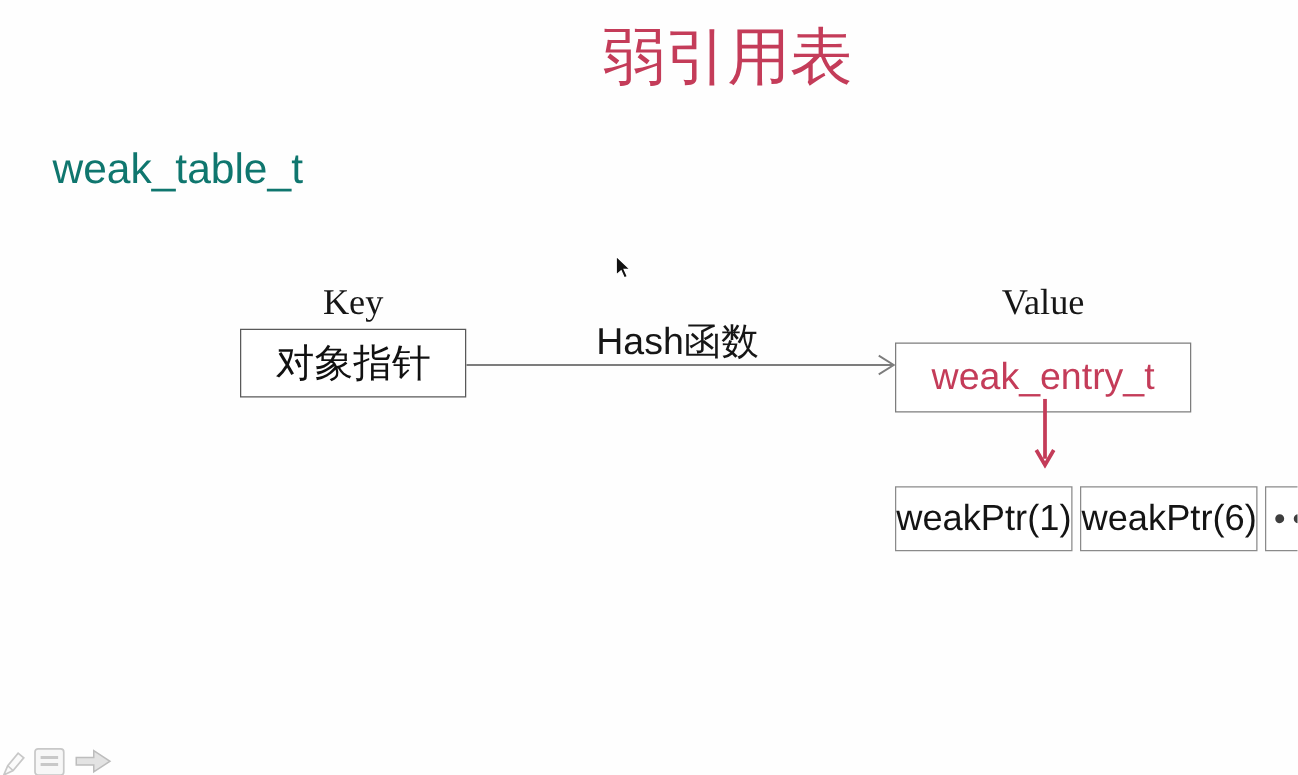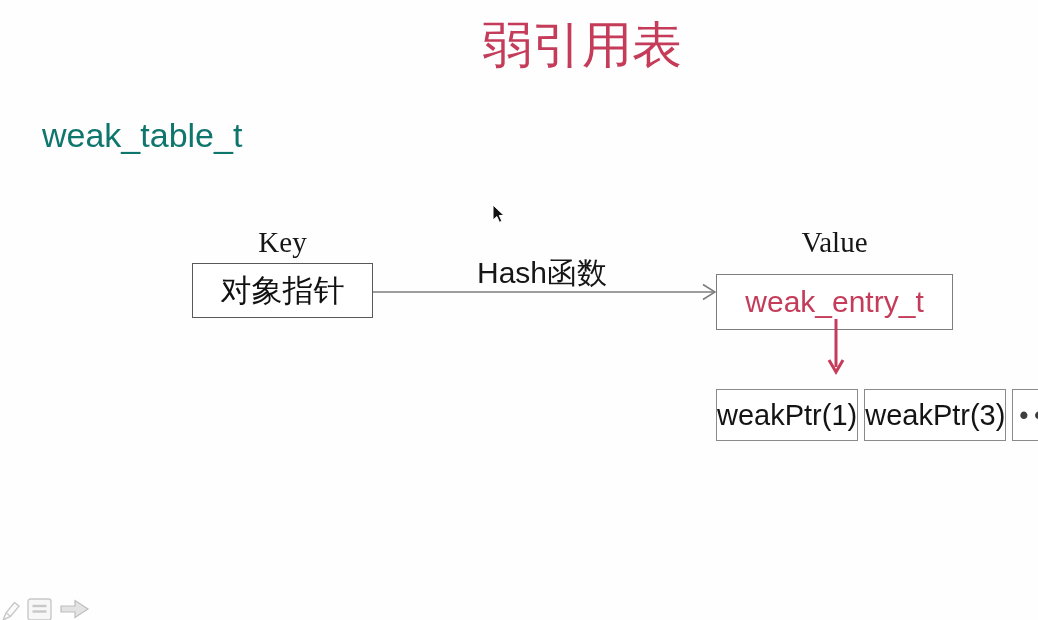--- a/index.html
+++ b/index.html
@@ -101,21 +101,21 @@
     <span>weak_entry_t</span>
   </div>
 
   <svg class="abs" style="left:825px;top:319px;" width="22" height="56" viewBox="0 0 22 56">
     <line x1="11" y1="0" x2="11" y2="48" stroke-width="3" fill="none" stroke="#c43c59"></line>
     <polyline points="4,41 11,53 18,41" stroke-width="3" fill="none" stroke="#c43c59"></polyline>
   </svg>
 
   <div class="abs weak-table">
     <div class="weak-row">weakPtr(1)</div>
-    <div class="weak-row">weakPtr(3)</div>
+    <div class="weak-row">weakPtr(6)</div>
     <div class="weak-row ellipsis">•••</div>
   </div>
 
   <svg class="abs" style="left:492px;top:204px;" width="14" height="21" viewBox="0 0 14 21">
     <polygon points="1,1 1,16 4.9,12.6 7.4,18.3 9.9,17.2 7.3,11.5 12,11.5" fill="#111111" stroke="#ffffff" stroke-width="1"></polygon>
   </svg>
 
   <div class="abs controls">
     <svg width="19" height="25" viewBox="0 0 19 25">
       <polygon points="2,22 5.2,14.6 13.5,4.5 18,8.2 9.5,18.5 2,22" fill="#fbfbfb" stroke-width="1.4" stroke="#c8c8c8"></polygon>

